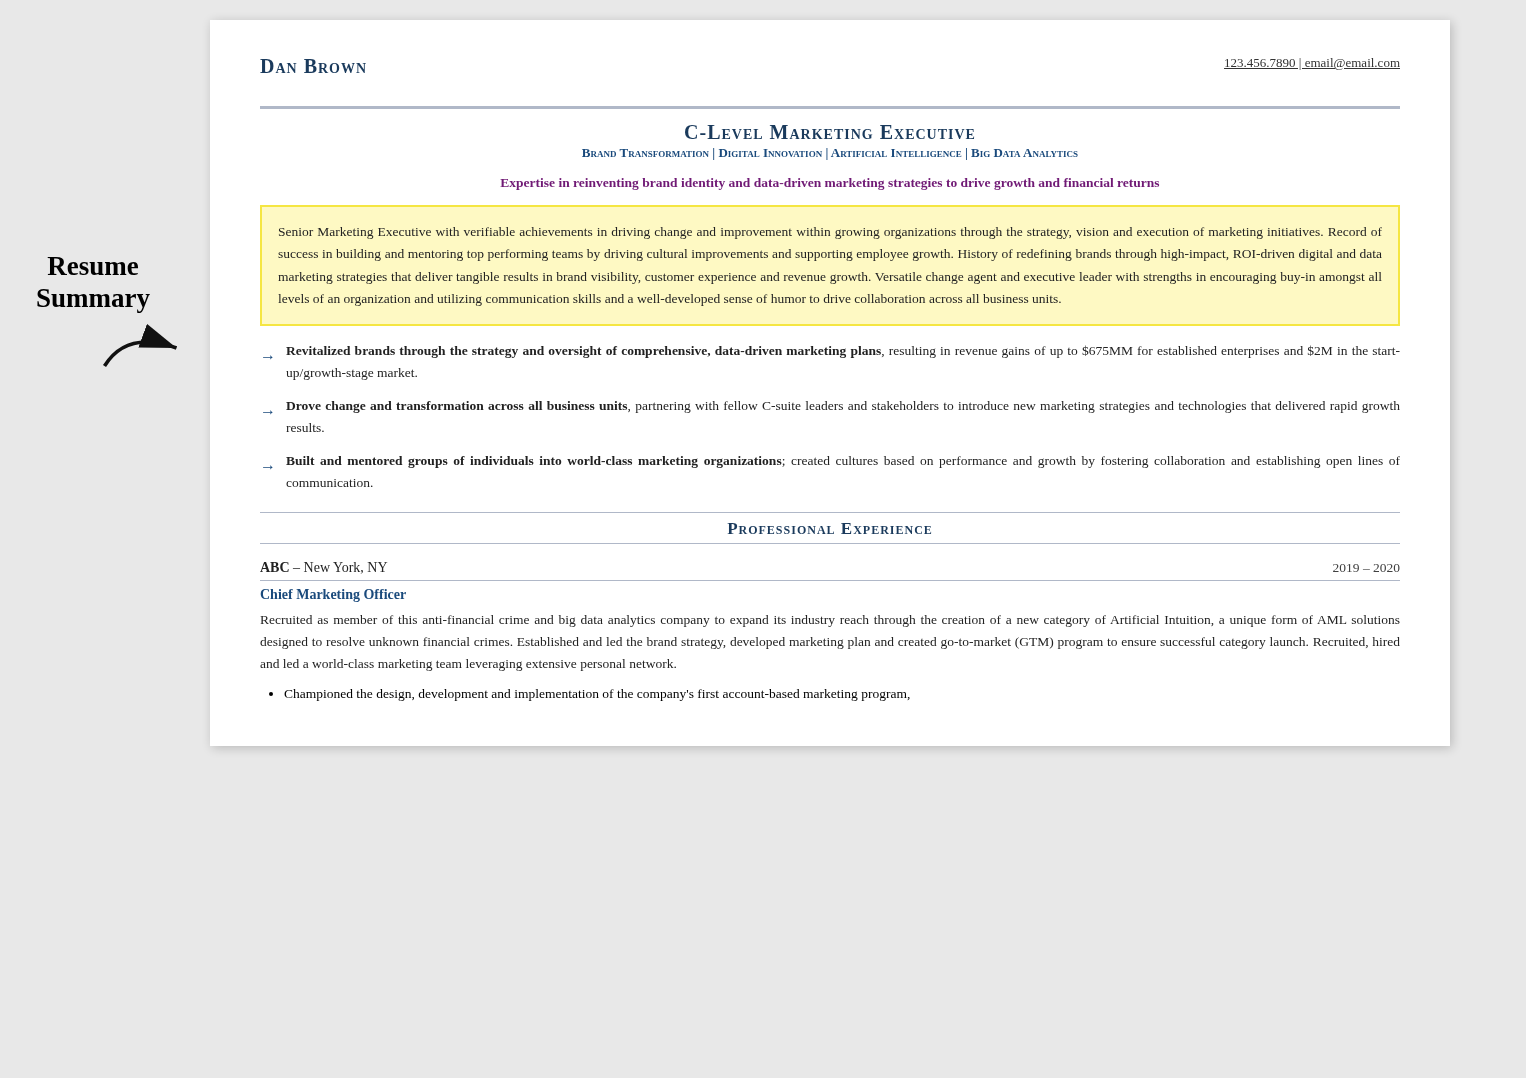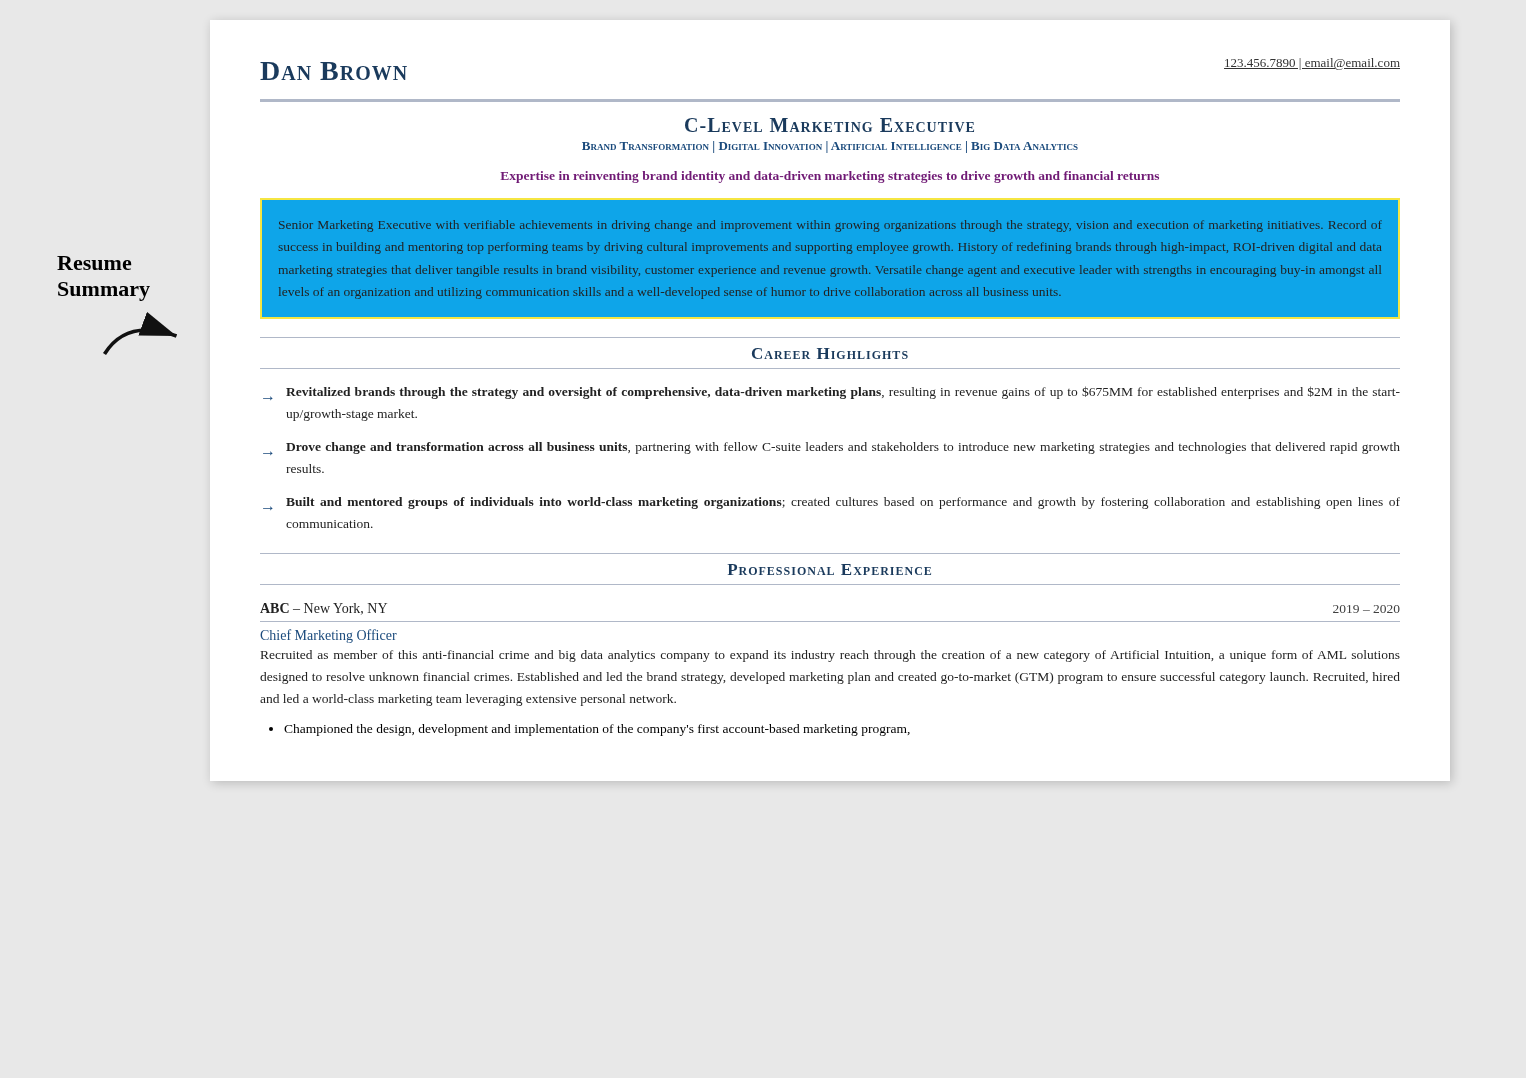--- a/index.html
+++ b/index.html
@@ -28,24 +28,24 @@
       width: 160px;
       flex-shrink: 0;
       display: flex;
       flex-direction: column;
       align-items: flex-end;
       padding-top: 230px;
       position: relative;
     }
 
     .resume-summary-label {
-      font-size: 22px;
+      font-size: 27px;
       font-weight: bold;
       color: #000;
-      text-align: left;
+      text-align: center;
       line-height: 1.2;
       margin-right: 10px;
     }
 
     .arrow-svg {
       width: 90px;
       height: 50px;
     }
 
     
@@ -54,26 +54,26 @@
       flex: 1;
       margin-left: 50px;
       margin-right: 30px;
       padding: 35px 50px 40px 50px;
       box-shadow: 2px 2px 10px rgba(0,0,0,0.2);
       max-width: 1240px;
     }
 
     
     .header-name {
-      font-size: 28px;
+      font-size: 20px;
       font-weight: bold;
       color: #1a3a5c;
       font-variant: small-caps;
       letter-spacing: 1px;
-      margin-bottom: 4px;
+      margin-bottom: 20px;
     }
 
     .header-contact {
       font-size: 13px;
       color: #333;
       text-align: right;
       position: absolute;
       right: 50px;
       top: 35px;
     }
@@ -116,21 +116,21 @@
       font-weight: bold;
       color: #701a75;
       text-align: center;
       margin-top: 14px;
       font-style: normal;
     }
 
     
     .summary-box {
       border: 2px solid #f5e642;
-      background: #0ea5e9;
+      background: #fef9c3;
       padding: 14px 16px;
       margin: 14px 0;
       font-size: 13.5px;
       color: #222;
       line-height: 1.65;
       text-align: justify;
     }
 
     
     .section-header {
@@ -202,22 +202,23 @@
       color: #222;
     }
 
     .exp-dates {
       font-size: 13.5px;
       color: #404040;
     }
 
     .exp-title {
       font-size: 14px;
-      font-weight: normal;
+      font-weight: bold;
       color: #1a4a7c;
+      margin-bottom: 6px;
     }
 
     .exp-description {
       font-size: 13.5px;
       color: #222;
       line-height: 1.65;
       text-align: justify;
     }
 
     .exp-bullets {
@@ -271,25 +272,20 @@
     <div class="header-title-section">
       <div class="job-title">C-Level Marketing Executive</div>
       <div class="specialties">Brand Transformation  |  Digital Innovation  |  Artificial Intelligence  |  Big Data Analytics</div>
       <div class="expertise-line">Expertise in reinventing brand identity and data-driven marketing strategies to drive growth and financial returns</div>
     </div>
 
     <div class="summary-box">
       <span>Senior Marketing Executive with verifiable achievements in driving change and improvement within growing organizations through the strategy, vision and execution of marketing initiatives. Record of success in building and mentoring top performing teams by driving cultural improvements and supporting employee growth. History of redefining brands through high-impact, ROI-driven digital and data marketing strategies that deliver tangible results in brand visibility, customer experience and revenue growth. Versatile change agent and executive leader with strengths in encouraging buy-in amongst all levels of an organization and utilizing communication skills and a well-developed sense of humor to drive collaboration across all business units.</span>
     </div>
 
-    <div class="section-header">
-      <hr class="section-divider-top">
-      <span class="section-header-text">Career Highlights</span>
-      <hr class="section-divider">
-    </div>
 
     <ul class="highlights-list">
       <li class="highlight-item">
         <span class="highlight-arrow">→</span>
         <span class="highlight-text">
           <strong>Revitalized brands through the strategy and oversight of comprehensive, data-driven marketing plans</strong><span>, resulting in revenue gains of up to $675MM for established enterprises and $2M in the start-up/growth-stage market.</span>
         </span>
       </li>
       <li class="highlight-item">
         <span class="highlight-arrow">→</span>

